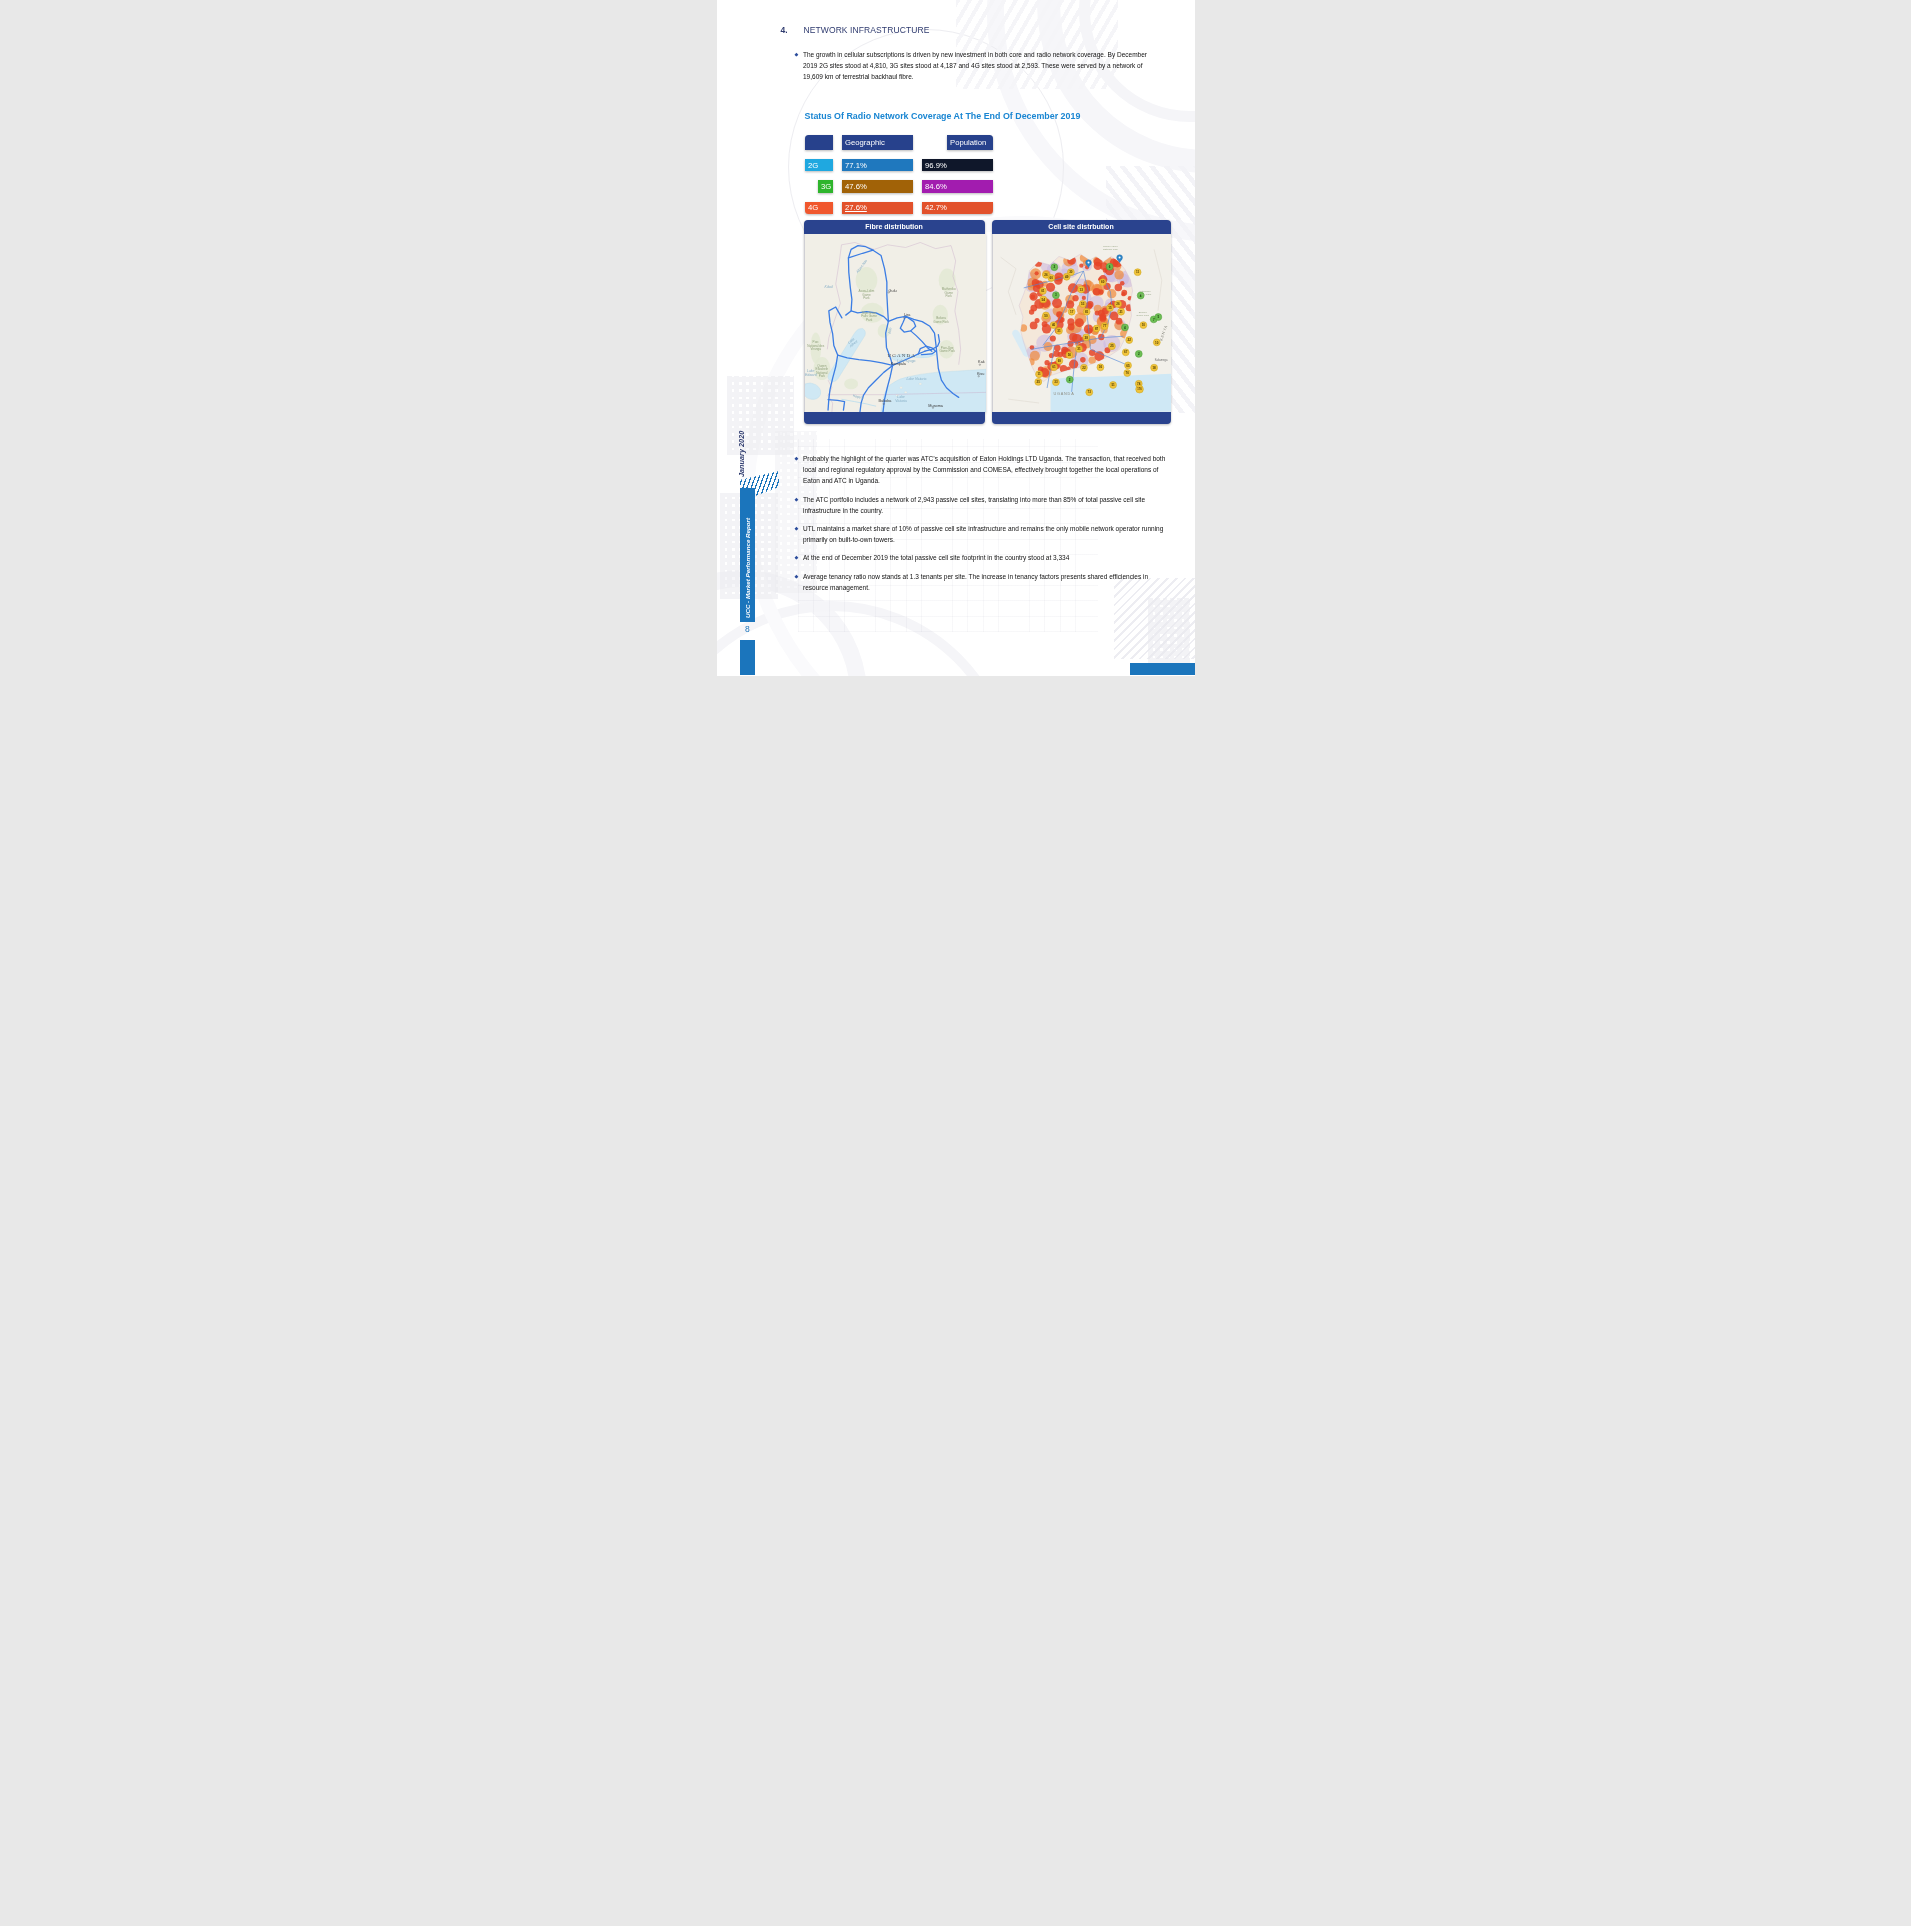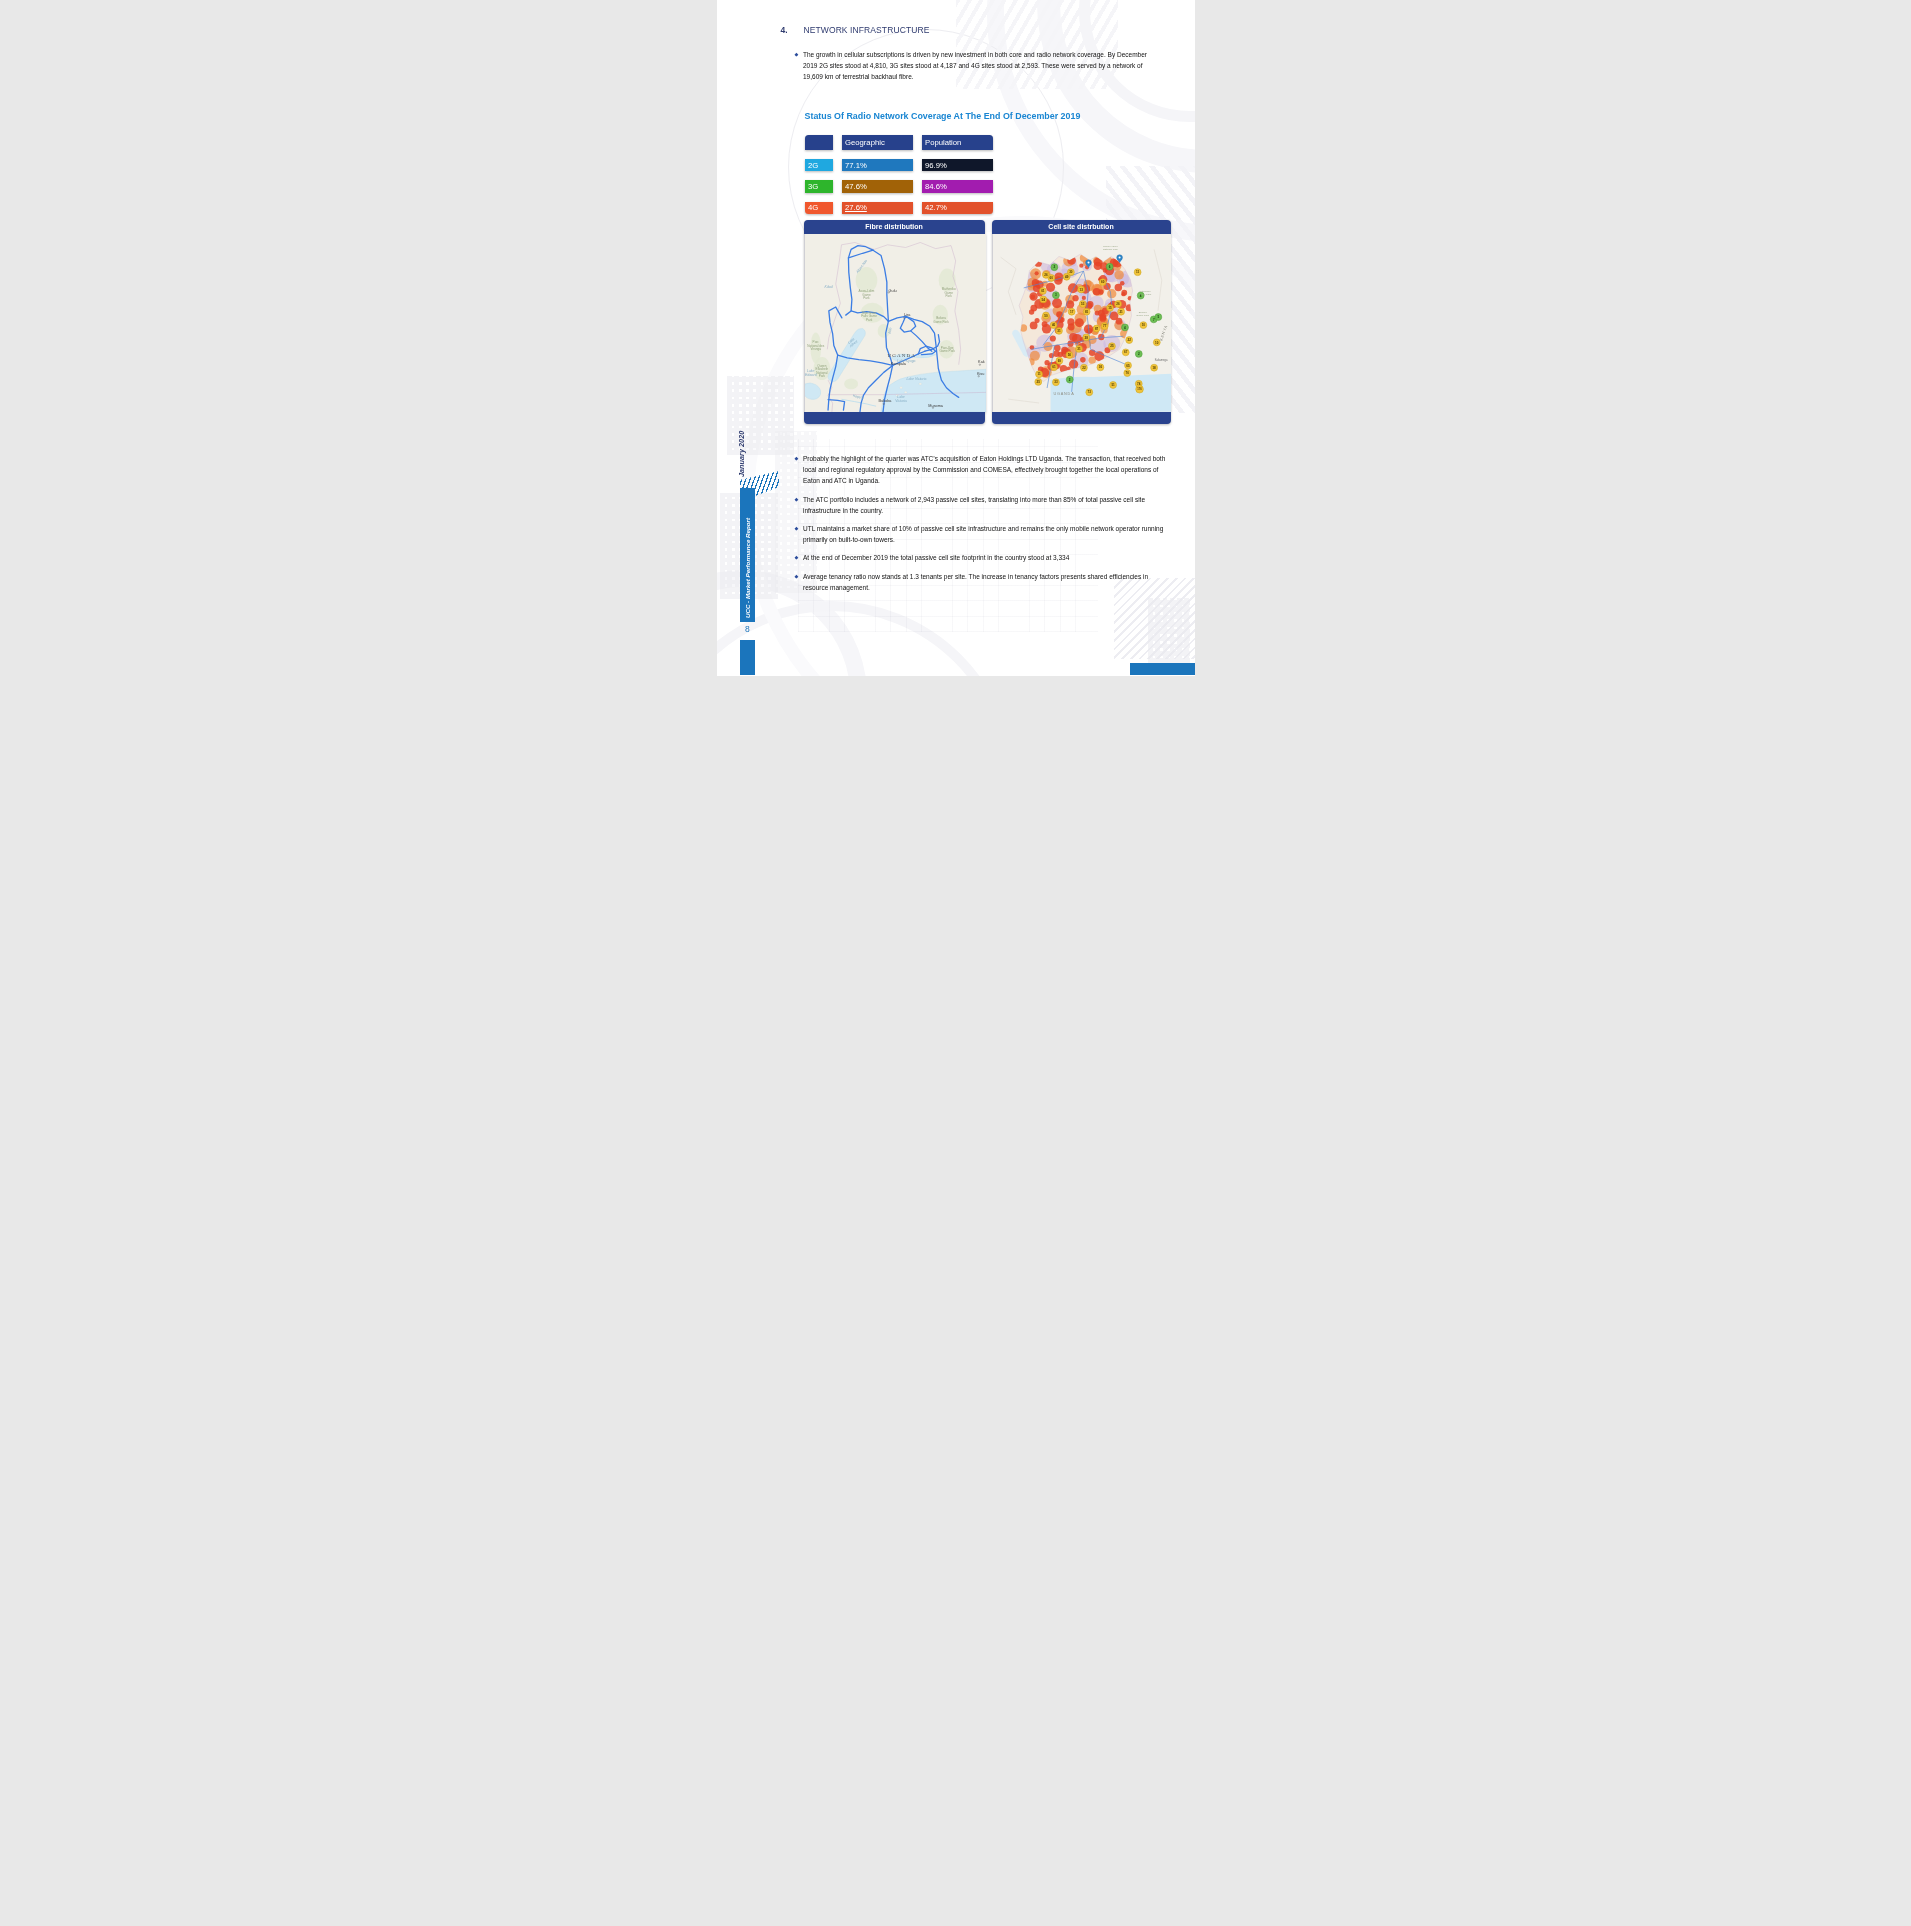--- a/index.html
+++ b/index.html
@@ -30,21 +30,21 @@
   #bullet-list .b-item{margin-bottom:7px;}
   
   .subtitle{position:absolute;left:88px;top:111px;font-size:8.9px;font-weight:bold;color:#1a86d2;}
   
   .cov-wrap{position:absolute;left:88px;top:135px;filter:drop-shadow(0.8px 1.2px 0.8px rgba(0,0,0,.28));}
   .cov{display:grid;grid-template-columns:28px 71px 71px;gap:9px;}
   .cov div{color:#fff;font-size:7.7px;padding:0 0 0 3.5px;display:flex;align-items:center;}
   .cov .hdr{height:15px;}
   .cov .cell{height:12.3px;}
   .cov .r0c0{border-top-left-radius:3.5px;}
-  .cov .r0c2{border-top-right-radius:3.5px;}
+  .cov .r0c2{border-top-right-radius:3.5px;margin-left:25px;}
   .cov .r3c0{border-bottom-left-radius:3.5px;}
   .cov .r3c2{border-bottom-right-radius:3.5px;}
   
   .panel{position:absolute;top:220px;filter:drop-shadow(0.8px 1.2px 1.2px rgba(0,0,0,.25));}
   .panel-hdr{height:13.5px;background:#2a438e;border-radius:3.9px 3.9px 0 0;color:#fff;
              font-size:7px;font-weight:bold;text-align:center;line-height:13.5px;}
   .panel-map{background:#f1efe7;border-left:0.4px solid #cfcfd4;border-right:0.4px solid #cfcfd4;box-sizing:border-box;}
   .panel-ftr{height:12px;background:#2a438e;border-radius:0 0 3.9px 3.9px;}
   svg{display:block;}
   
@@ -95,21 +95,21 @@
   <div class="subtitle">Status Of Radio Network Coverage At The End Of December 2019</div>
 
   <div class="cov-wrap">
     <div class="cov" id="cov-table">
         <div class="hdr r0c0" style="background: rgb(39, 65, 140);"></div>
         <div class="hdr r0c1" style="background: rgb(39, 65, 140);">Geographic</div>
         <div class="hdr r0c2" style="background: rgb(39, 65, 140);">Population</div>
         <div class="cell r1c0" style="background: rgb(31, 168, 224);">2G</div>
         <div class="cell r1c1" style="background: rgb(31, 120, 190);">77.1%</div>
         <div class="cell r1c2" style="background: #0f172a; text-align: right;">96.9%</div>
-        <div class="cell r2c0" style="background: rgb(46, 181, 44);">3G</div>
+        <div class="cell r2c0" style="background: rgb(46, 181, 44); margin-left: 13px;">3G</div>
         <div class="cell r2c1" style="background: #a16207;">47.6%</div>
         <div class="cell r2c2" style="background: #a21caf;">84.6%</div>
         <div class="cell r3c0" style="background: rgb(240, 87, 45);">4G</div>
         <div class="cell r3c1" style="background: rgb(226, 81, 43); text-decoration: underline;">27.6%</div>
         <div class="cell r3c2" style="background: rgb(226, 81, 43);">42.7%</div>
       </div>
   </div>
 
   <div class="panel" style="left:87px;width:181px;">
     <div class="panel-hdr">Fibre distribution</div>

